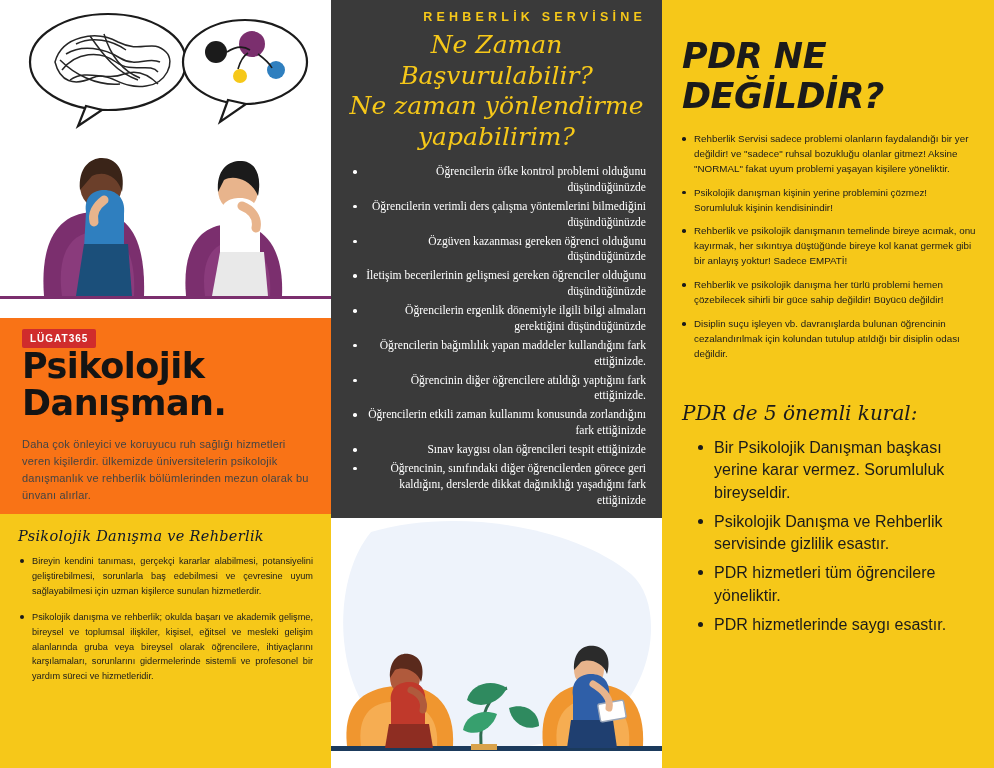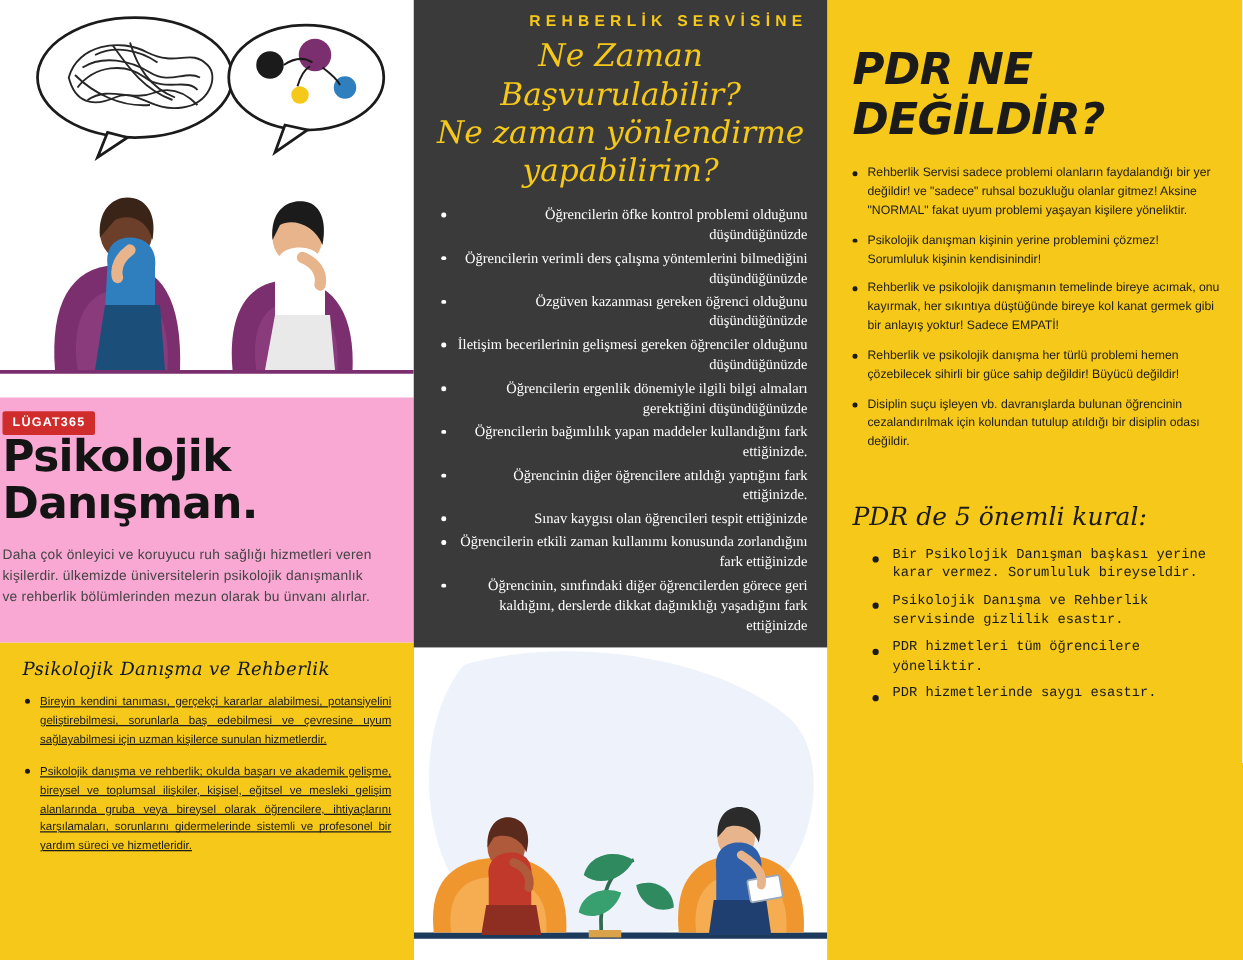--- a/index.html
+++ b/index.html
@@ -21,22 +21,22 @@
   .col1 { position: relative; background: #ffffff; display: flex; flex-direction: column; }
   .illus-top {
     height: 318px;
     background: #ffffff;
     position: relative;
     overflow: hidden;
     border-bottom: 1px solid #fff;
   }
   .lugat-card {
     height: 196px;
-    background: #f9a8d4;
-    padding: 10px 18px 8px 2px;
+    background: #f97316;
+    padding: 10px 18px 8px 22px;
     position: relative;
   }
   .lugat-badge {
     display: inline-block;
     background: #d02c2c;
     color: #fff;
     font-size: 10px;
     font-weight: bold;
     letter-spacing: 1px;
     padding: 4px 8px 4px 8px;
@@ -76,21 +76,20 @@
   }
   .yellow-panel ul { list-style: none; }
   .yellow-panel li {
     position: relative;
     padding-left: 14px;
     font-size: 9.2px;
     line-height: 1.62;
     color: #1b1b1b;
     text-align: justify;
     margin-bottom: 11px;
-    text-decoration: underline;
   }
   .yellow-panel li:before {
     content: "";
     position: absolute;
     left: 2px; top: 5px;
     width: 4px; height: 4px;
     background: #1b1b1b;
     border-radius: 50%;
   }
 
@@ -173,22 +172,22 @@
     font-style: italic;
     font-size: 20px;
     color: #1b1b1b;
     margin: 30px 0 12px 2px;
     font-weight: normal;
   }
   .c3-rules { list-style: none; padding-left: 18px; }
   .c3-rules li {
     position: relative;
     padding-left: 16px;
-    font-family: Liberation Mono, monospace;
-    font-size: 11px;
+    font-family: Liberation Sans, sans-serif;
+    font-size: 16px;
     line-height: 1.42;
     color: #1b1b1b;
     margin-bottom: 6px;
   }
   .c3-rules li:before {
     content: "";
     position: absolute;
     left: 0; top: 8px;
     width: 5px; height: 5px;
     background: #1b1b1b;
@@ -275,22 +274,22 @@
         <div>yapabilirim?</div>
       </div>
       <ul class="c2-list">
         <li>Öğrencilerin öfke kontrol problemi olduğunu düşündüğünüzde</li>
         <li>Öğrencilerin verimli ders çalışma yöntemlerini bilmediğini düşündüğünüzde</li>
         <li>Özgüven kazanması gereken öğrenci olduğunu düşündüğünüzde</li>
         <li>İletişim becerilerinin gelişmesi gereken öğrenciler olduğunu düşündüğünüzde</li>
         <li>Öğrencilerin ergenlik dönemiyle ilgili bilgi almaları gerektiğini düşündüğünüzde</li>
         <li>Öğrencilerin bağımlılık yapan maddeler kullandığını fark ettiğinizde.</li>
         <li>Öğrencinin diğer öğrencilere atıldığı yaptığını fark ettiğinizde.</li>
+        <li>Öğrencilerin etkili zaman kullanımı konusunda zorlandığını fark ettiğinizde</li>
         <li>Sınav kaygısı olan öğrencileri tespit ettiğinizde</li>
-        <li>Öğrencilerin etkili zaman kullanımı konusunda zorlandığını fark ettiğinizde</li>
         <li>Öğrencinin, sınıfındaki diğer öğrencilerden görece geri kaldığını, derslerde dikkat dağınıklığı yaşadığını fark ettiğinizde</li>
       </ul>
     </div>
 
     <div class="c2-illus">
       <svg width="331" height="262" viewBox="0 0 331 262" aria-hidden="true">
         <rect x="0" y="0" width="331" height="262" fill="#ffffff"></rect>
 
         <path d="M40 14 C120 -10 240 6 300 56 C330 82 326 150 290 190 C250 234 120 244 60 214 C8 188 -6 70 40 14 Z" fill="#eef3fb"></path>
 

